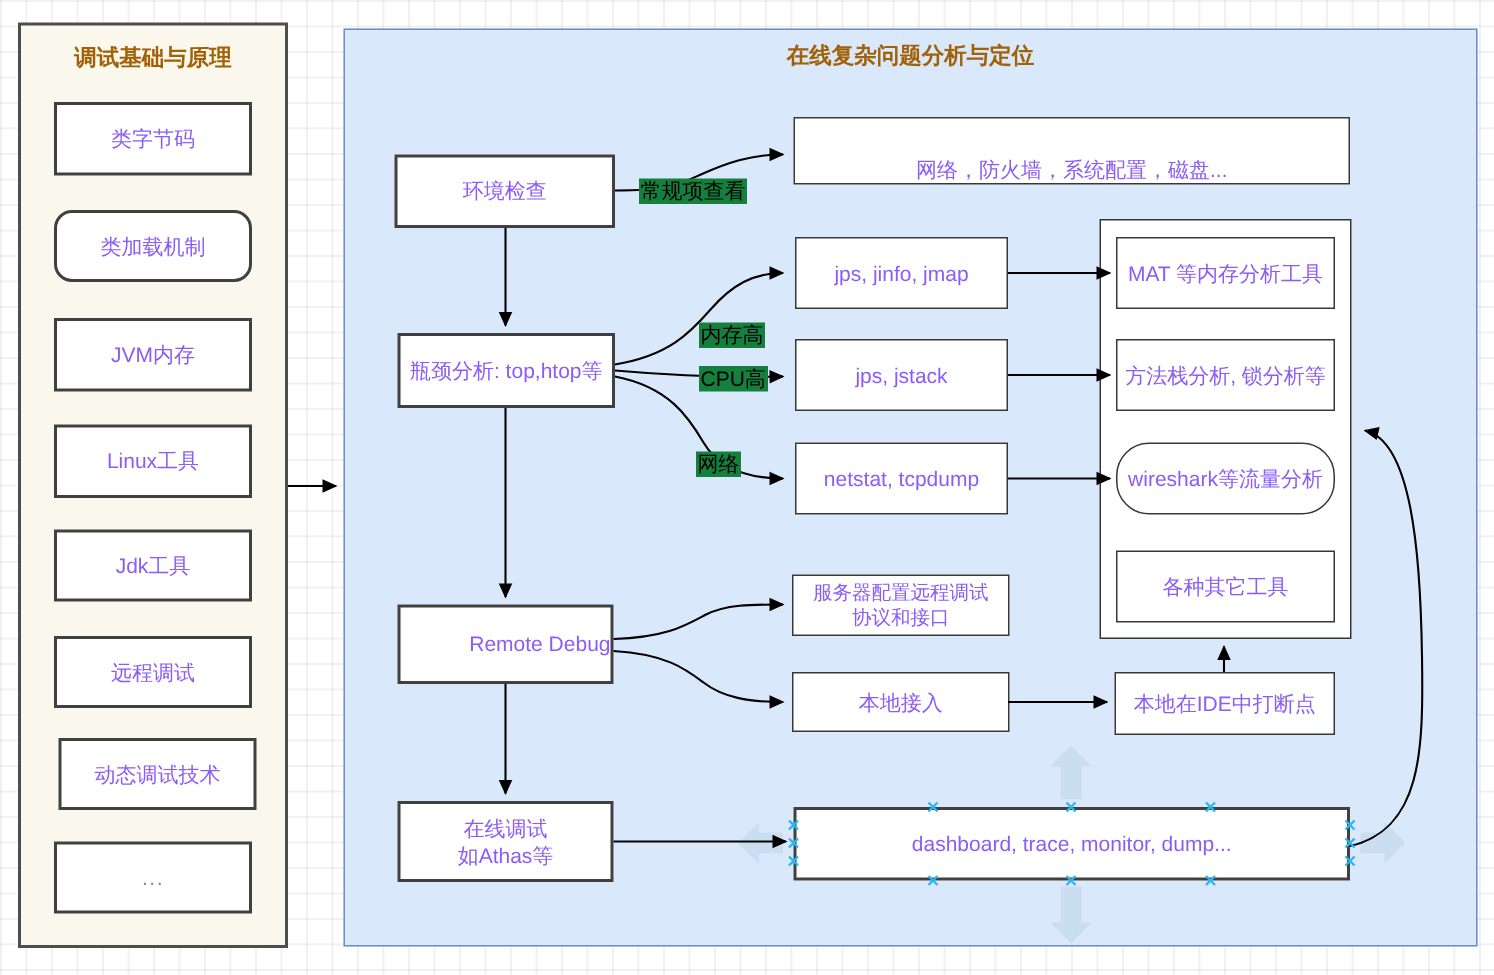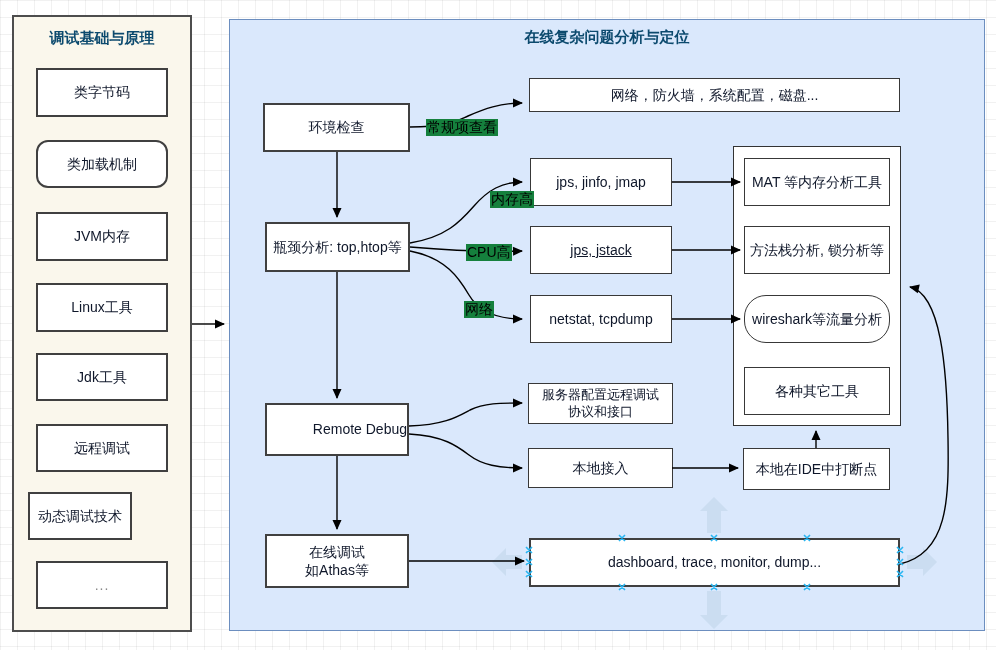--- a/index.html
+++ b/index.html
@@ -15,28 +15,28 @@
   .panel{position:absolute;box-sizing:border-box;z-index:1;}
   .panel-left{
     left:12px;top:15px;width:180px;height:617px;
     background:#faf7ec;border:2px solid #4d4d4d;
   }
   .panel-right{
     left:229px;top:19px;width:756px;height:612px;
     background:#dae8fc;border:1px solid #6c8ebf;
   }
   .panel-title{
-    position:absolute;z-index:2;font-weight:bold;font-size:15px;color:#0c4a6e;
+    position:absolute;z-index:2;font-weight:bold;font-size:15px;color:#a16207;
     text-align:center;white-space:nowrap;
   }
   .node{
     position:absolute;box-sizing:border-box;z-index:2;
     background:#ffffff;border:1.5px solid #383838;
     display:flex;flex-direction:column;align-items:center;justify-content:center;
-    text-align:center;font-size:14px;color:#0f172a;line-height:1.3;
+    text-align:center;font-size:14px;color:#8b5cf6;line-height:1.3;
   }
   .node.thick{border-width:2px;border-color:#404040;}
   .node.small{font-size:13px;}
   .node.container{background:#ffffff;border:1.4px solid #333;z-index:2;}
   .node.dots{color:#888;letter-spacing:1px;}
   .edge-label{
     position:absolute;z-index:4;background:#15803d;color:#000;
     font-size:14px;line-height:17px;white-space:nowrap;padding:0 1px;
   }
   svg.overlay{position:absolute;left:0;top:0;z-index:3;pointer-events:none;}
@@ -64,21 +64,21 @@
   </div>
 <div class="node thick" style="left:36px;top:283px;width:132px;height:49px;">
     <span>Linux工具</span>
   </div>
 <div class="node thick" style="left:36px;top:353px;width:132px;height:48px;">
     <span>Jdk工具</span>
   </div>
 <div class="node thick" style="left:36px;top:424px;width:132px;height:48px;">
     <span>远程调试</span>
   </div>
-<div class="node thick" style="left:28px;top:492px;width:104px;height:48px;">
+<div class="node thick" style="left:39px;top:492px;width:132px;height:48px;">
     <span>动态调试技术</span>
   </div>
 <div class="node thick dots" style="left:36px;top:561px;width:132px;height:48px;">
     <span>...</span>
   </div>
 
 <div class="node container" style="left:733px;top:146px;width:168px;height:280px;"></div>
 
 <div class="node thick" style="left:263px;top:103px;width:147px;height:49px;">
     <span>环境检查</span>
@@ -87,27 +87,27 @@
     <span>瓶颈分析: top,htop等</span>
   </div>
 <div class="node thick" style="left:265px;top:403px;width:144px;height:53px;align-items:flex-end;">
     <span>Remote Debug</span>
   </div>
 <div class="node thick" style="left:265px;top:534px;width:144px;height:54px;">
   <span>在线调试</span>
   <span>如Athas等</span>
 </div>
 
-<div class="node" style="left:529px;top:78px;width:371px;height:34px;">
+<div class="node" style="left:529px;top:78px;width:371px;height:45px;justify-content:flex-end;">
     <span>网络，防火墙，系统配置，磁盘...</span>
   </div>
 <div class="node" style="left:530px;top:158px;width:142px;height:48px;">
     <span>jps, jinfo, jmap</span>
   </div>
-<div class="node" style="left:530px;top:226px;width:142px;height:48px;text-decoration:underline;">
+<div class="node" style="left:530px;top:226px;width:142px;height:48px;">
     <span>jps, jstack</span>
   </div>
 <div class="node" style="left:530px;top:295px;width:142px;height:48px;">
     <span>netstat, tcpdump</span>
   </div>
 
 <div class="node" style="left:744px;top:158px;width:146px;height:48px;">
     <span>MAT 等内存分析工具</span>
   </div>
 <div class="node" style="left:744px;top:226px;width:146px;height:48px;">
@@ -181,15 +181,15 @@
     M897,571 L903,577 M897,577 L903,571
     M619,535 L625,541 M619,541 L625,535
     M711,535 L717,541 M711,541 L717,535
     M804,535 L810,541 M804,541 L810,535
     M619,584 L625,590 M619,590 L625,584
     M711,584 L717,590 M711,590 L717,584
     M804,584 L810,590 M804,590 L810,584"></path>
 </svg>
 
 <div class="edge-label" style="left:426px;top:119px;">常规项查看</div>
-<div class="edge-label" style="left:466px;top:191px;margin-left:24px;">内存高</div>
+<div class="edge-label" style="left:466px;top:215px;">内存高</div>
 <div class="edge-label" style="left:466px;top:244px;">CPU高</div>
 <div class="edge-label" style="left:464px;top:301px;">网络</div>
 
 </body></html>

